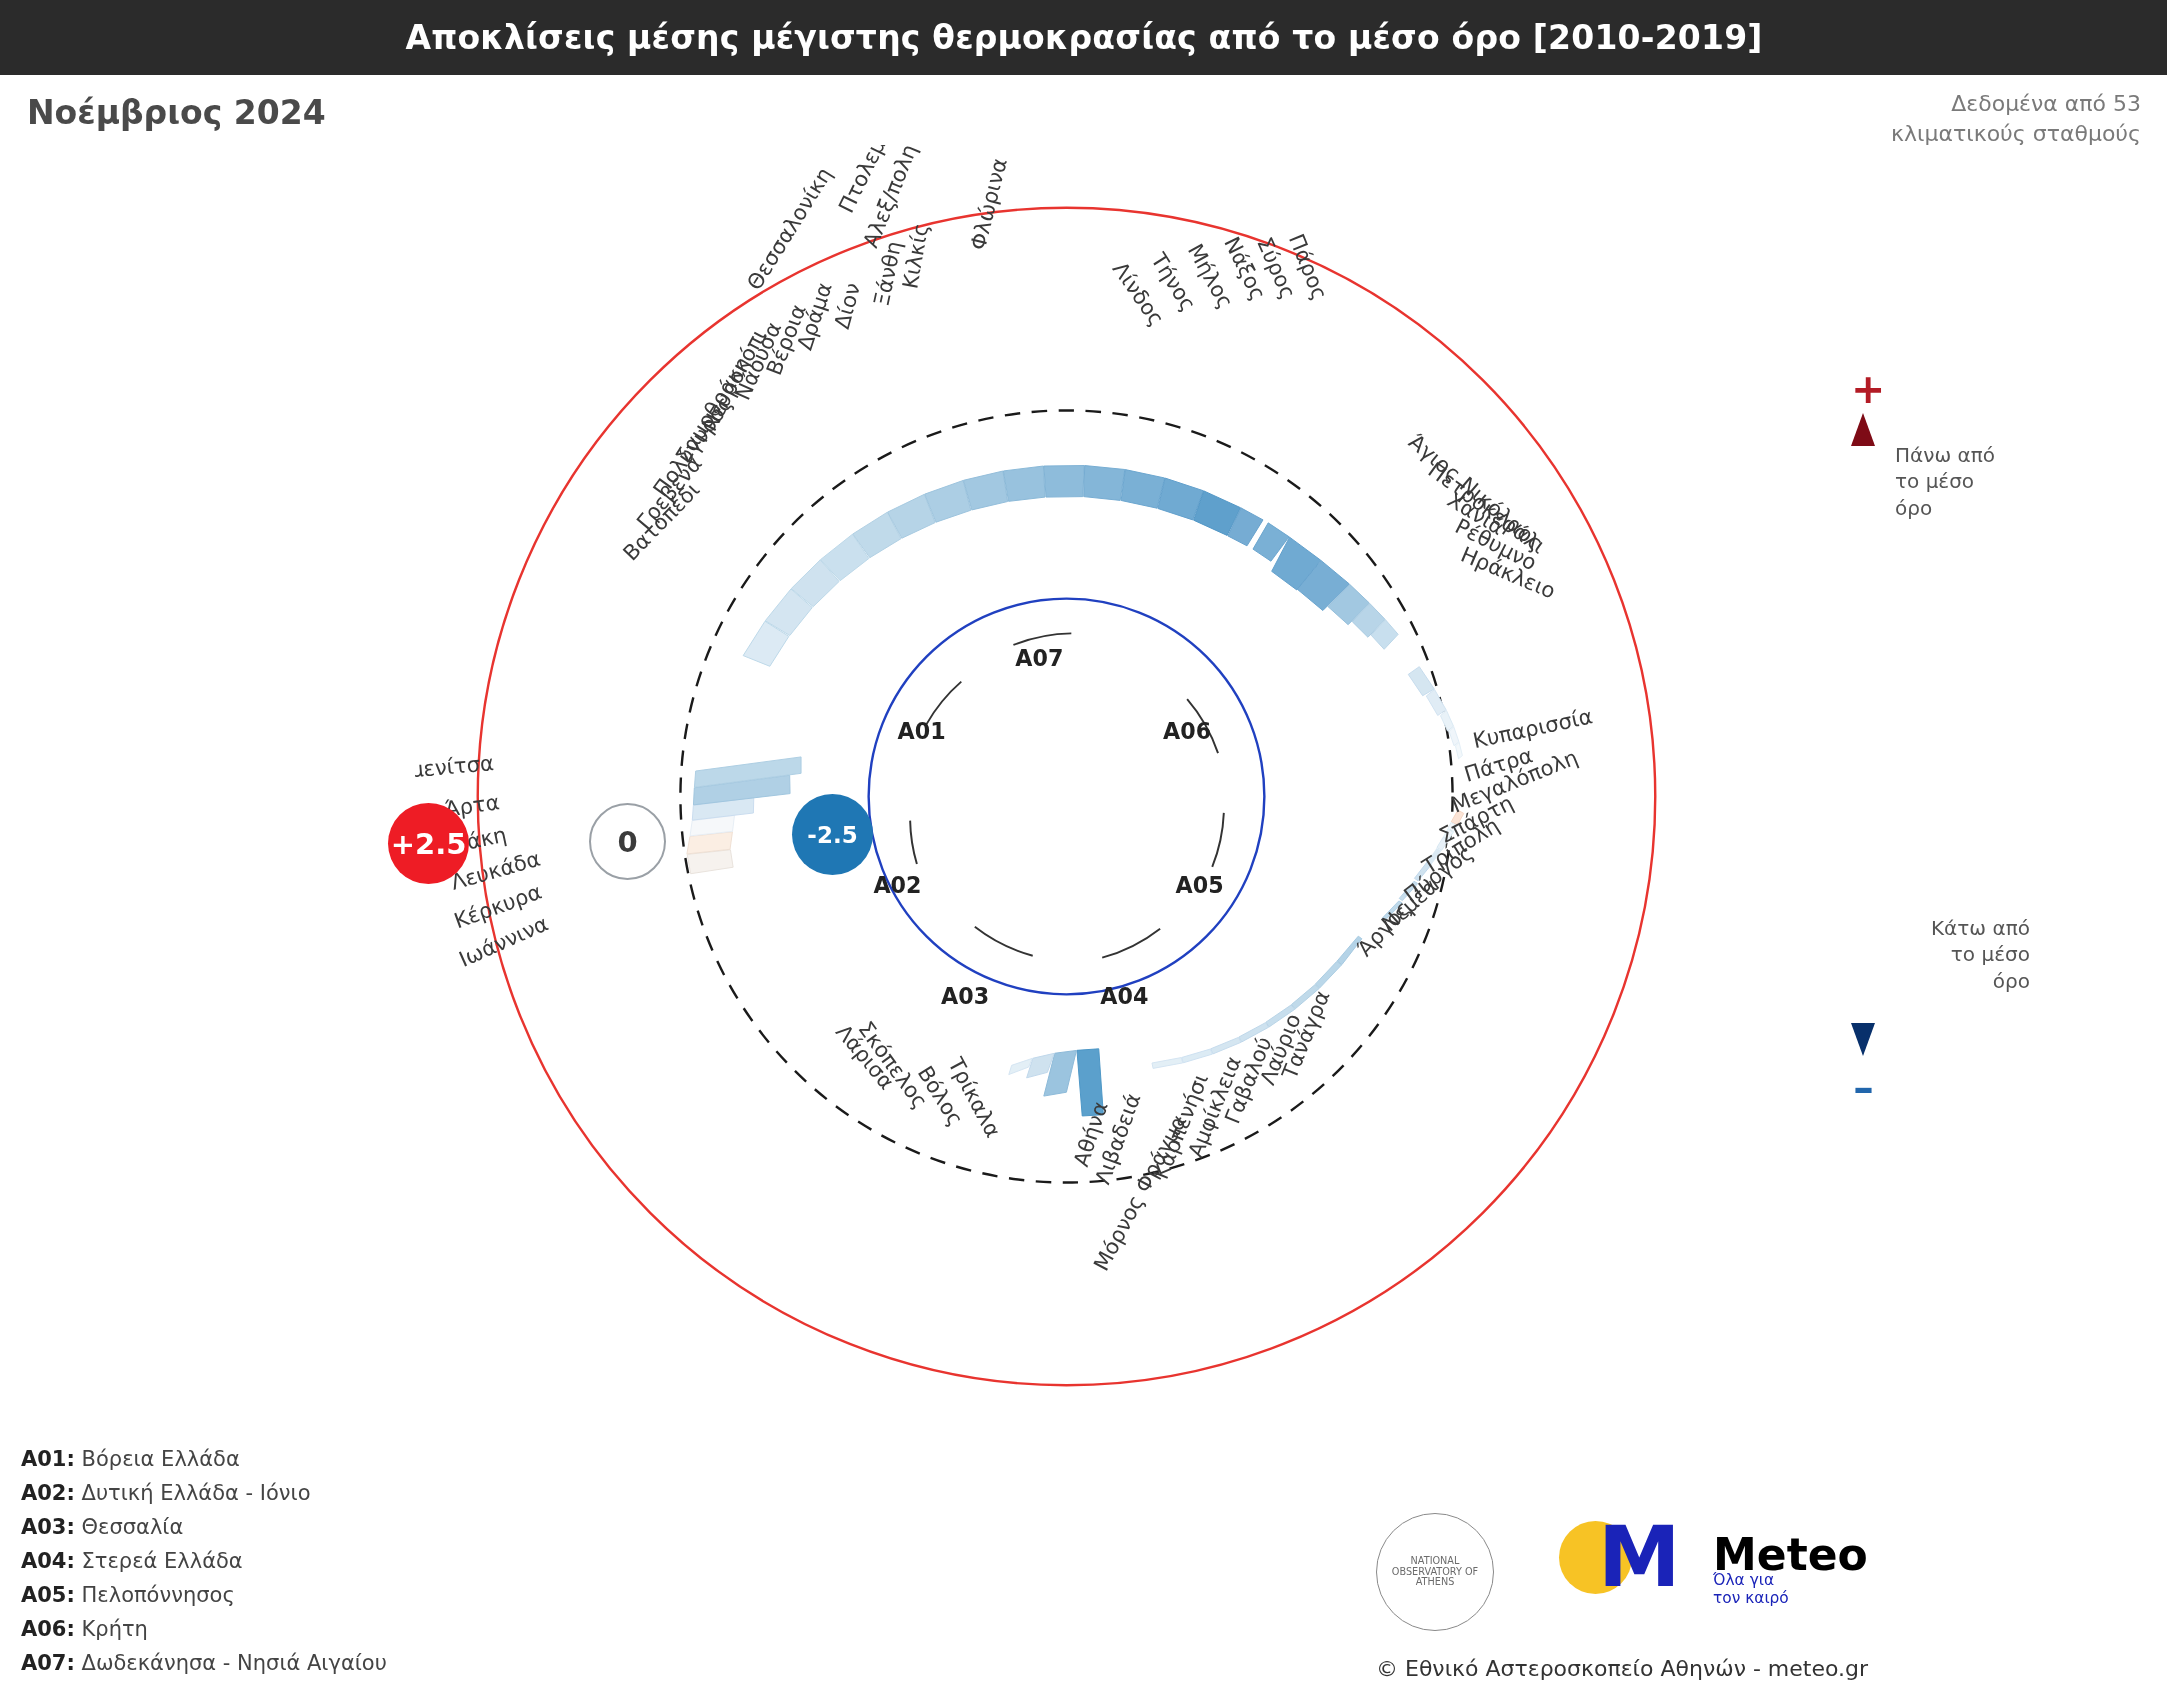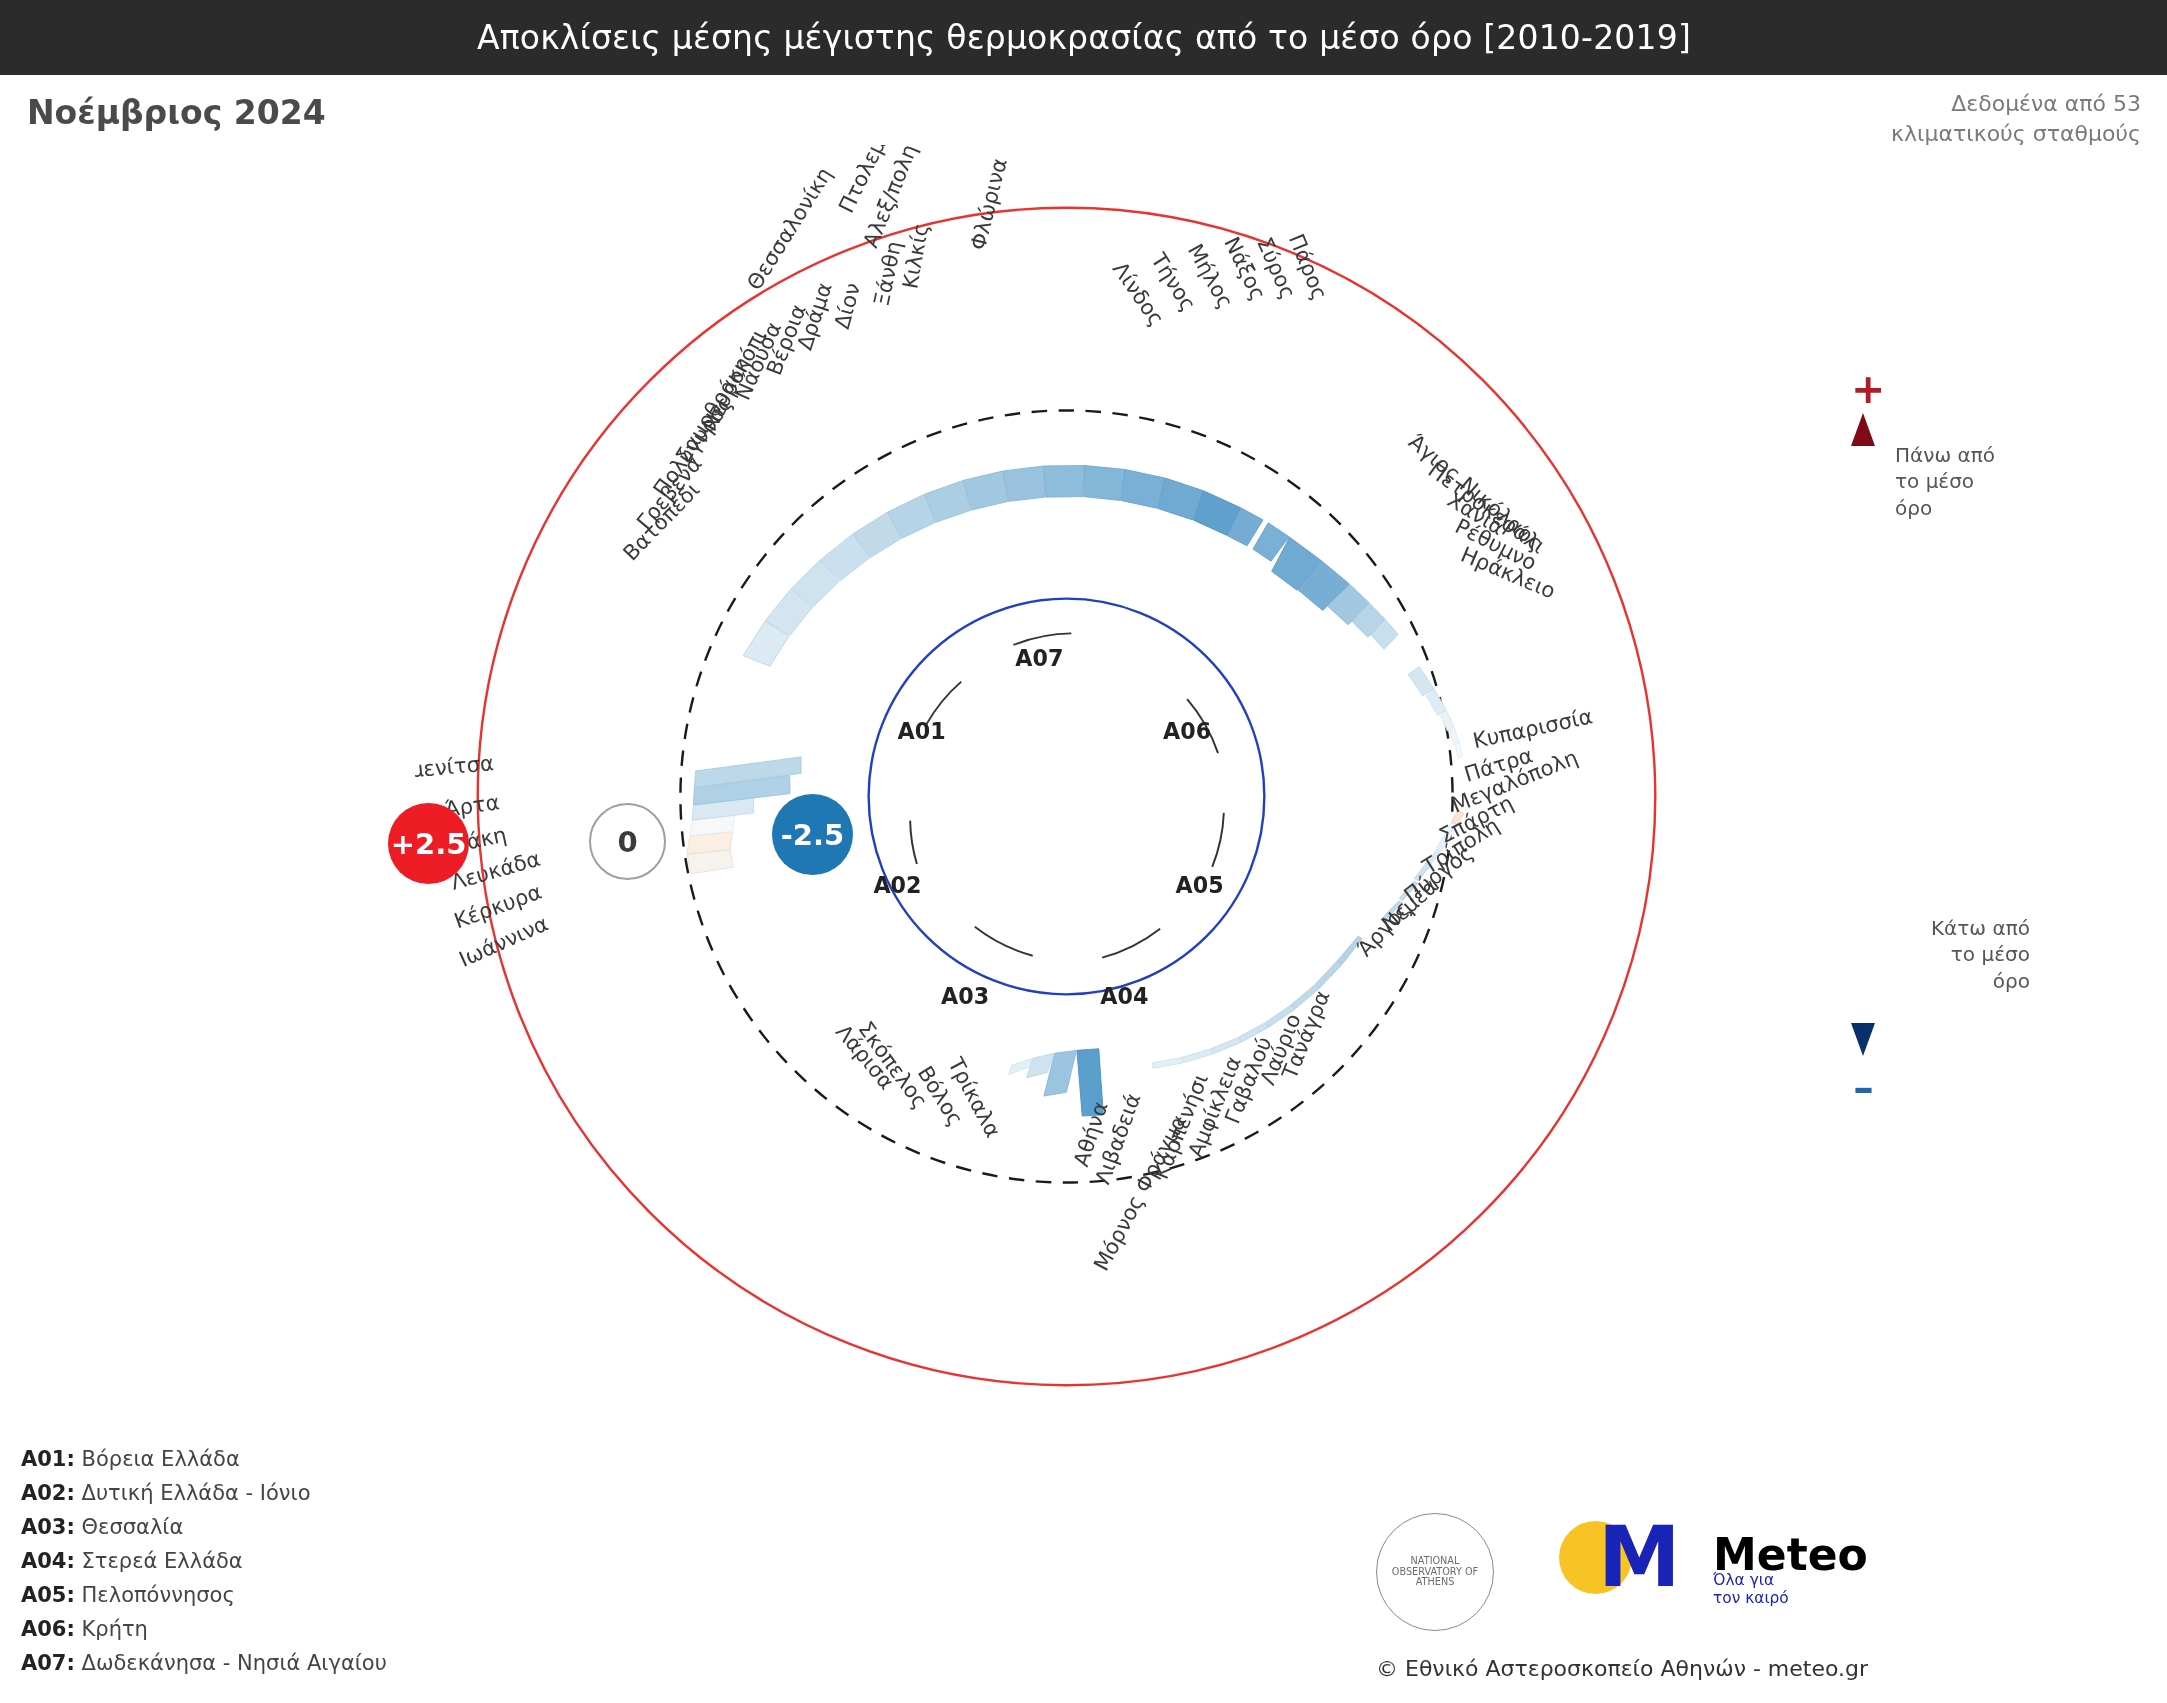--- a/index.html
+++ b/index.html
@@ -11,21 +11,21 @@
     position:relative;
     overflow:hidden;
   }
   
   .title-bar{
     position:absolute;left:0;top:0;width:2168px;height:75px;
     background:#2b2b2b;color:#fff;
     display:flex;align-items:center;justify-content:center;
   }
   .title-bar .title{
-    font-size:33px;font-weight:normal;letter-spacing:0.2px;
+    font-size:33px;font-weight:bold;letter-spacing:0.2px;
     font-family:"DejaVu Sans","Liberation Sans",sans-serif;
   }
   .month{
     position:absolute;left:27px;top:93px;
     font-size:33px;font-weight:bold;color:#4a4a4a;
   }
   .stations{
     position:absolute;right:27px;top:89px;width:406px;text-align:right;
     font-size:22px;color:#7a7a7a;line-height:1.35;
   }
@@ -68,21 +68,21 @@
     position:absolute;left:415px;top:145px;width:1303px;height:1303px;
   }
   .chart svg{display:block;}
   
   .bubble{
     position:absolute;border-radius:50%;display:flex;align-items:center;
     justify-content:center;font-weight:bold;font-family:"DejaVu Sans",sans-serif;
   }
   #b-plus{left:388px;top:803px;width:81px;height:81px;background:#ee1c25;color:#fff;font-size:29px;}
   #b-zero{left:589px;top:803px;width:73px;height:73px;background:#fff;border:2.9px solid #9aa0a6;color:#3b3b3b;font-size:29px;}
-  #b-minus{left:772px;top:794px;width:81px;height:81px;background:#1f77b4;color:#fff;font-size:29px;}
+  #b-minus{left:792px;top:794px;width:81px;height:81px;background:#1f77b4;color:#fff;font-size:23px;}
   
   .footer{
     position:absolute;right:29px;bottom:22px;width:763px;height:174px;margin-top:48px;
   }
   .copy{
     position:absolute;right:0;bottom:0;width:763px;
     font-size:22px;color:#333;
   }
   .noa-logo{
     position:absolute;left:0px;bottom:50px;width:116px;height:116px;border-radius:50%;

